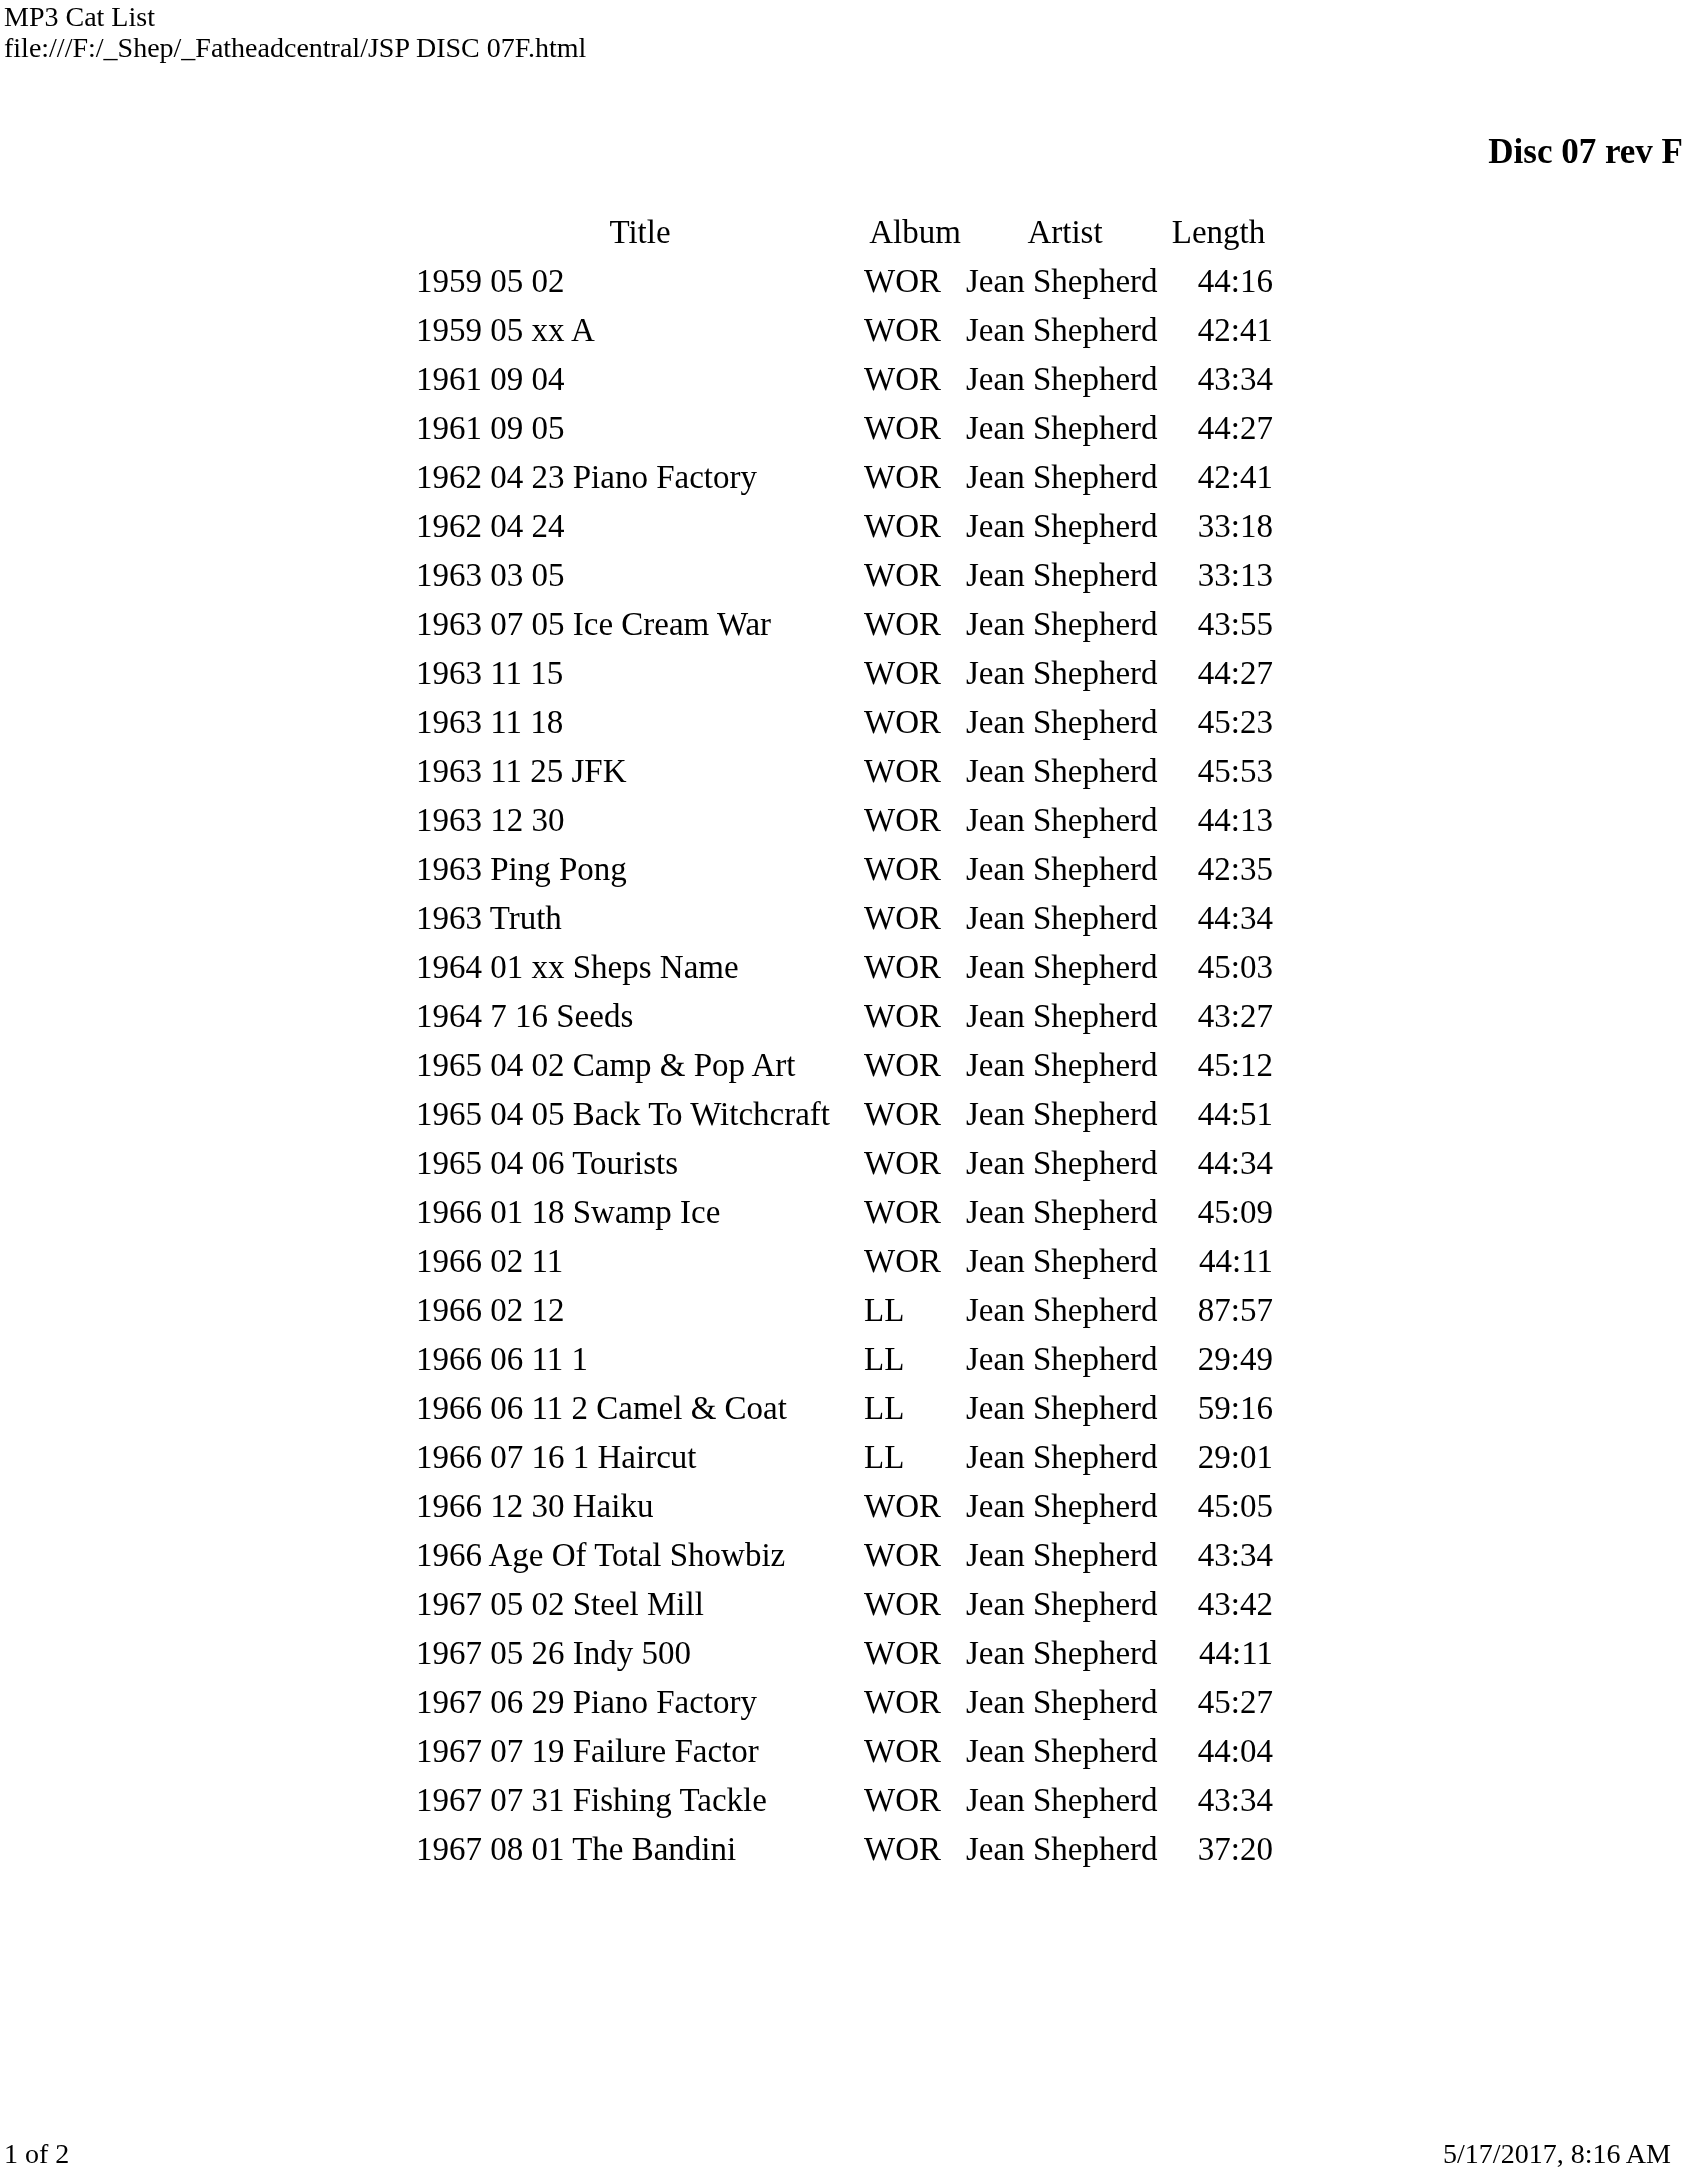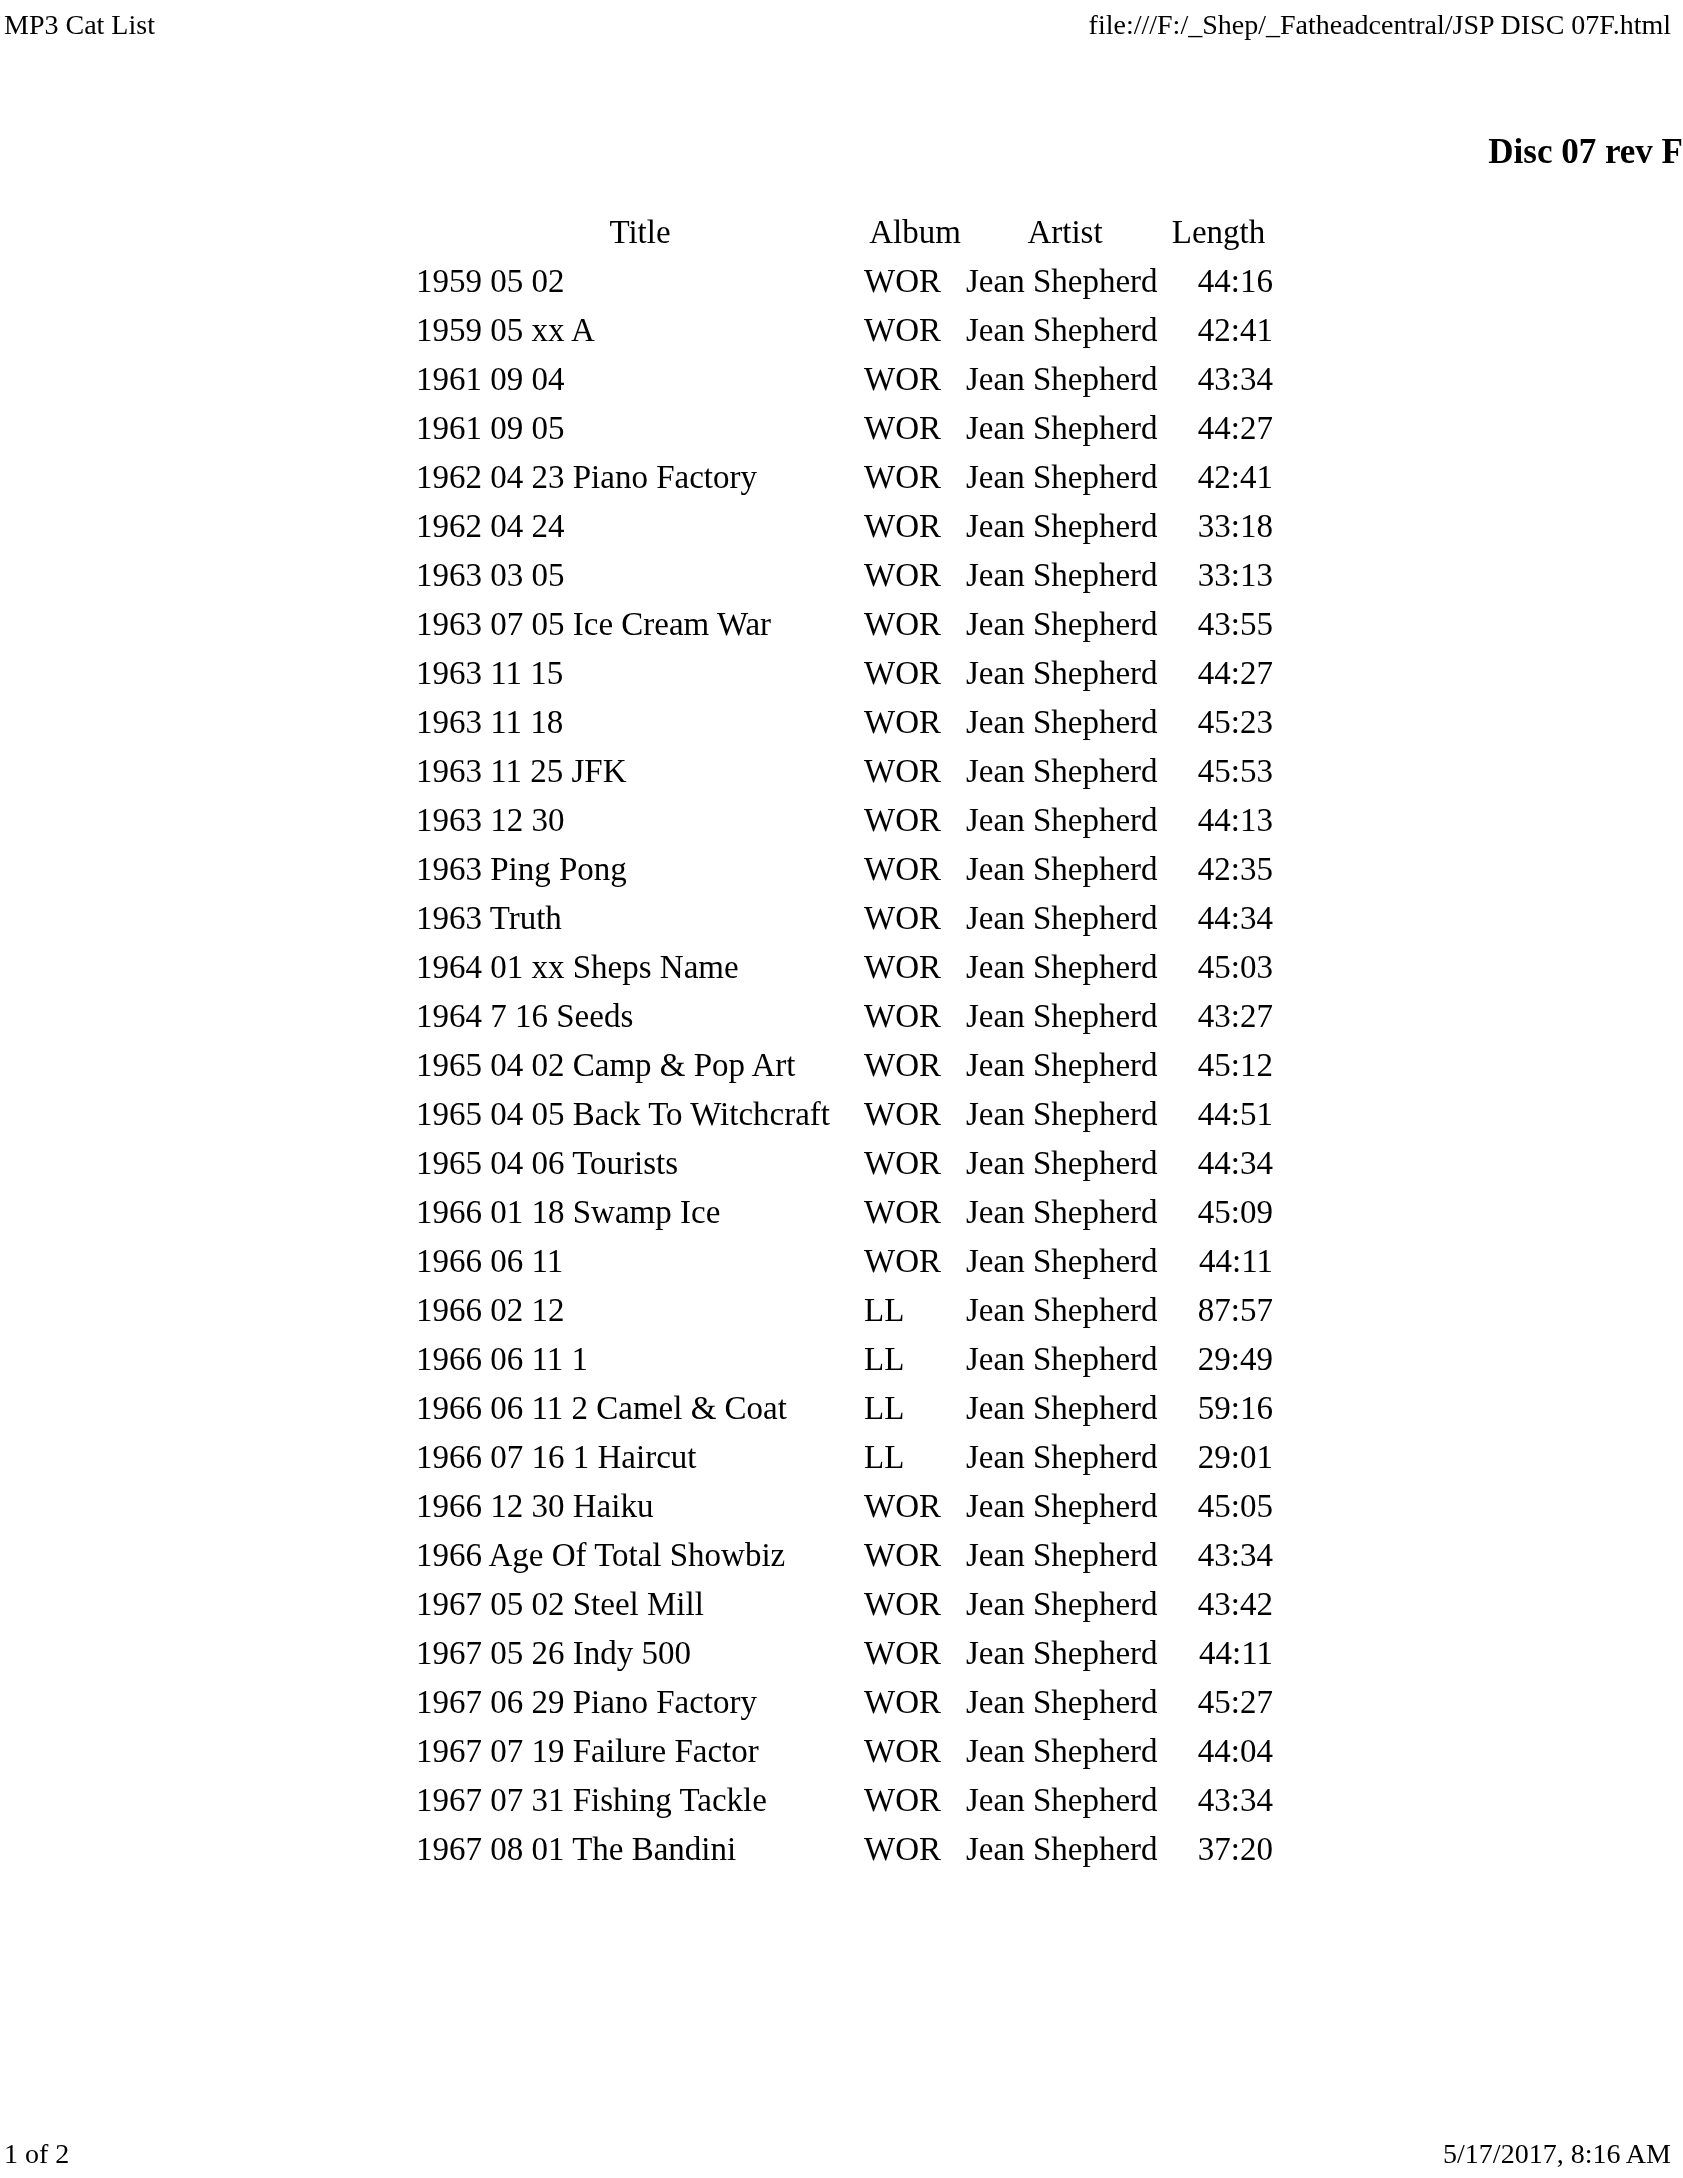--- a/index.html
+++ b/index.html
@@ -10,27 +10,28 @@
   body {
     width: 1683px;
     height: 2178px;
     position: relative;
     color: #000000;
     font-family: "Liberation Serif", serif;
     overflow: hidden;
   }
   .print-header {
     position: absolute;
-    top: 10px;
+    top: 2px;
     left: 4px;
     right: 12px;
     display: flex;
     justify-content: space-between;
     font-size: 28px;
     line-height: 1.1;
+    flex-direction: column;
   }
   .doc-title {
     position: absolute;
     top: 132px;
     left: 0;
     width: 100%;
     text-align: right;
     font-size: 35px;
     font-weight: bold;
     margin: 0;
@@ -219,21 +220,21 @@
         <td class="col-artist">Jean Shepherd</td>
         <td class="col-length">44:34</td>
       </tr>
       <tr>
         <td class="col-title">1966 01 18 Swamp Ice</td>
         <td class="col-album">WOR</td>
         <td class="col-artist">Jean Shepherd</td>
         <td class="col-length">45:09</td>
       </tr>
       <tr>
-        <td class="col-title">1966 06 11</td>
+        <td class="col-title">1966 02 11</td>
         <td class="col-album">WOR</td>
         <td class="col-artist">Jean Shepherd</td>
         <td class="col-length">44:11</td>
       </tr>
       <tr>
         <td class="col-title">1966 02 12</td>
         <td class="col-album">LL</td>
         <td class="col-artist">Jean Shepherd</td>
         <td class="col-length">87:57</td>
       </tr>

